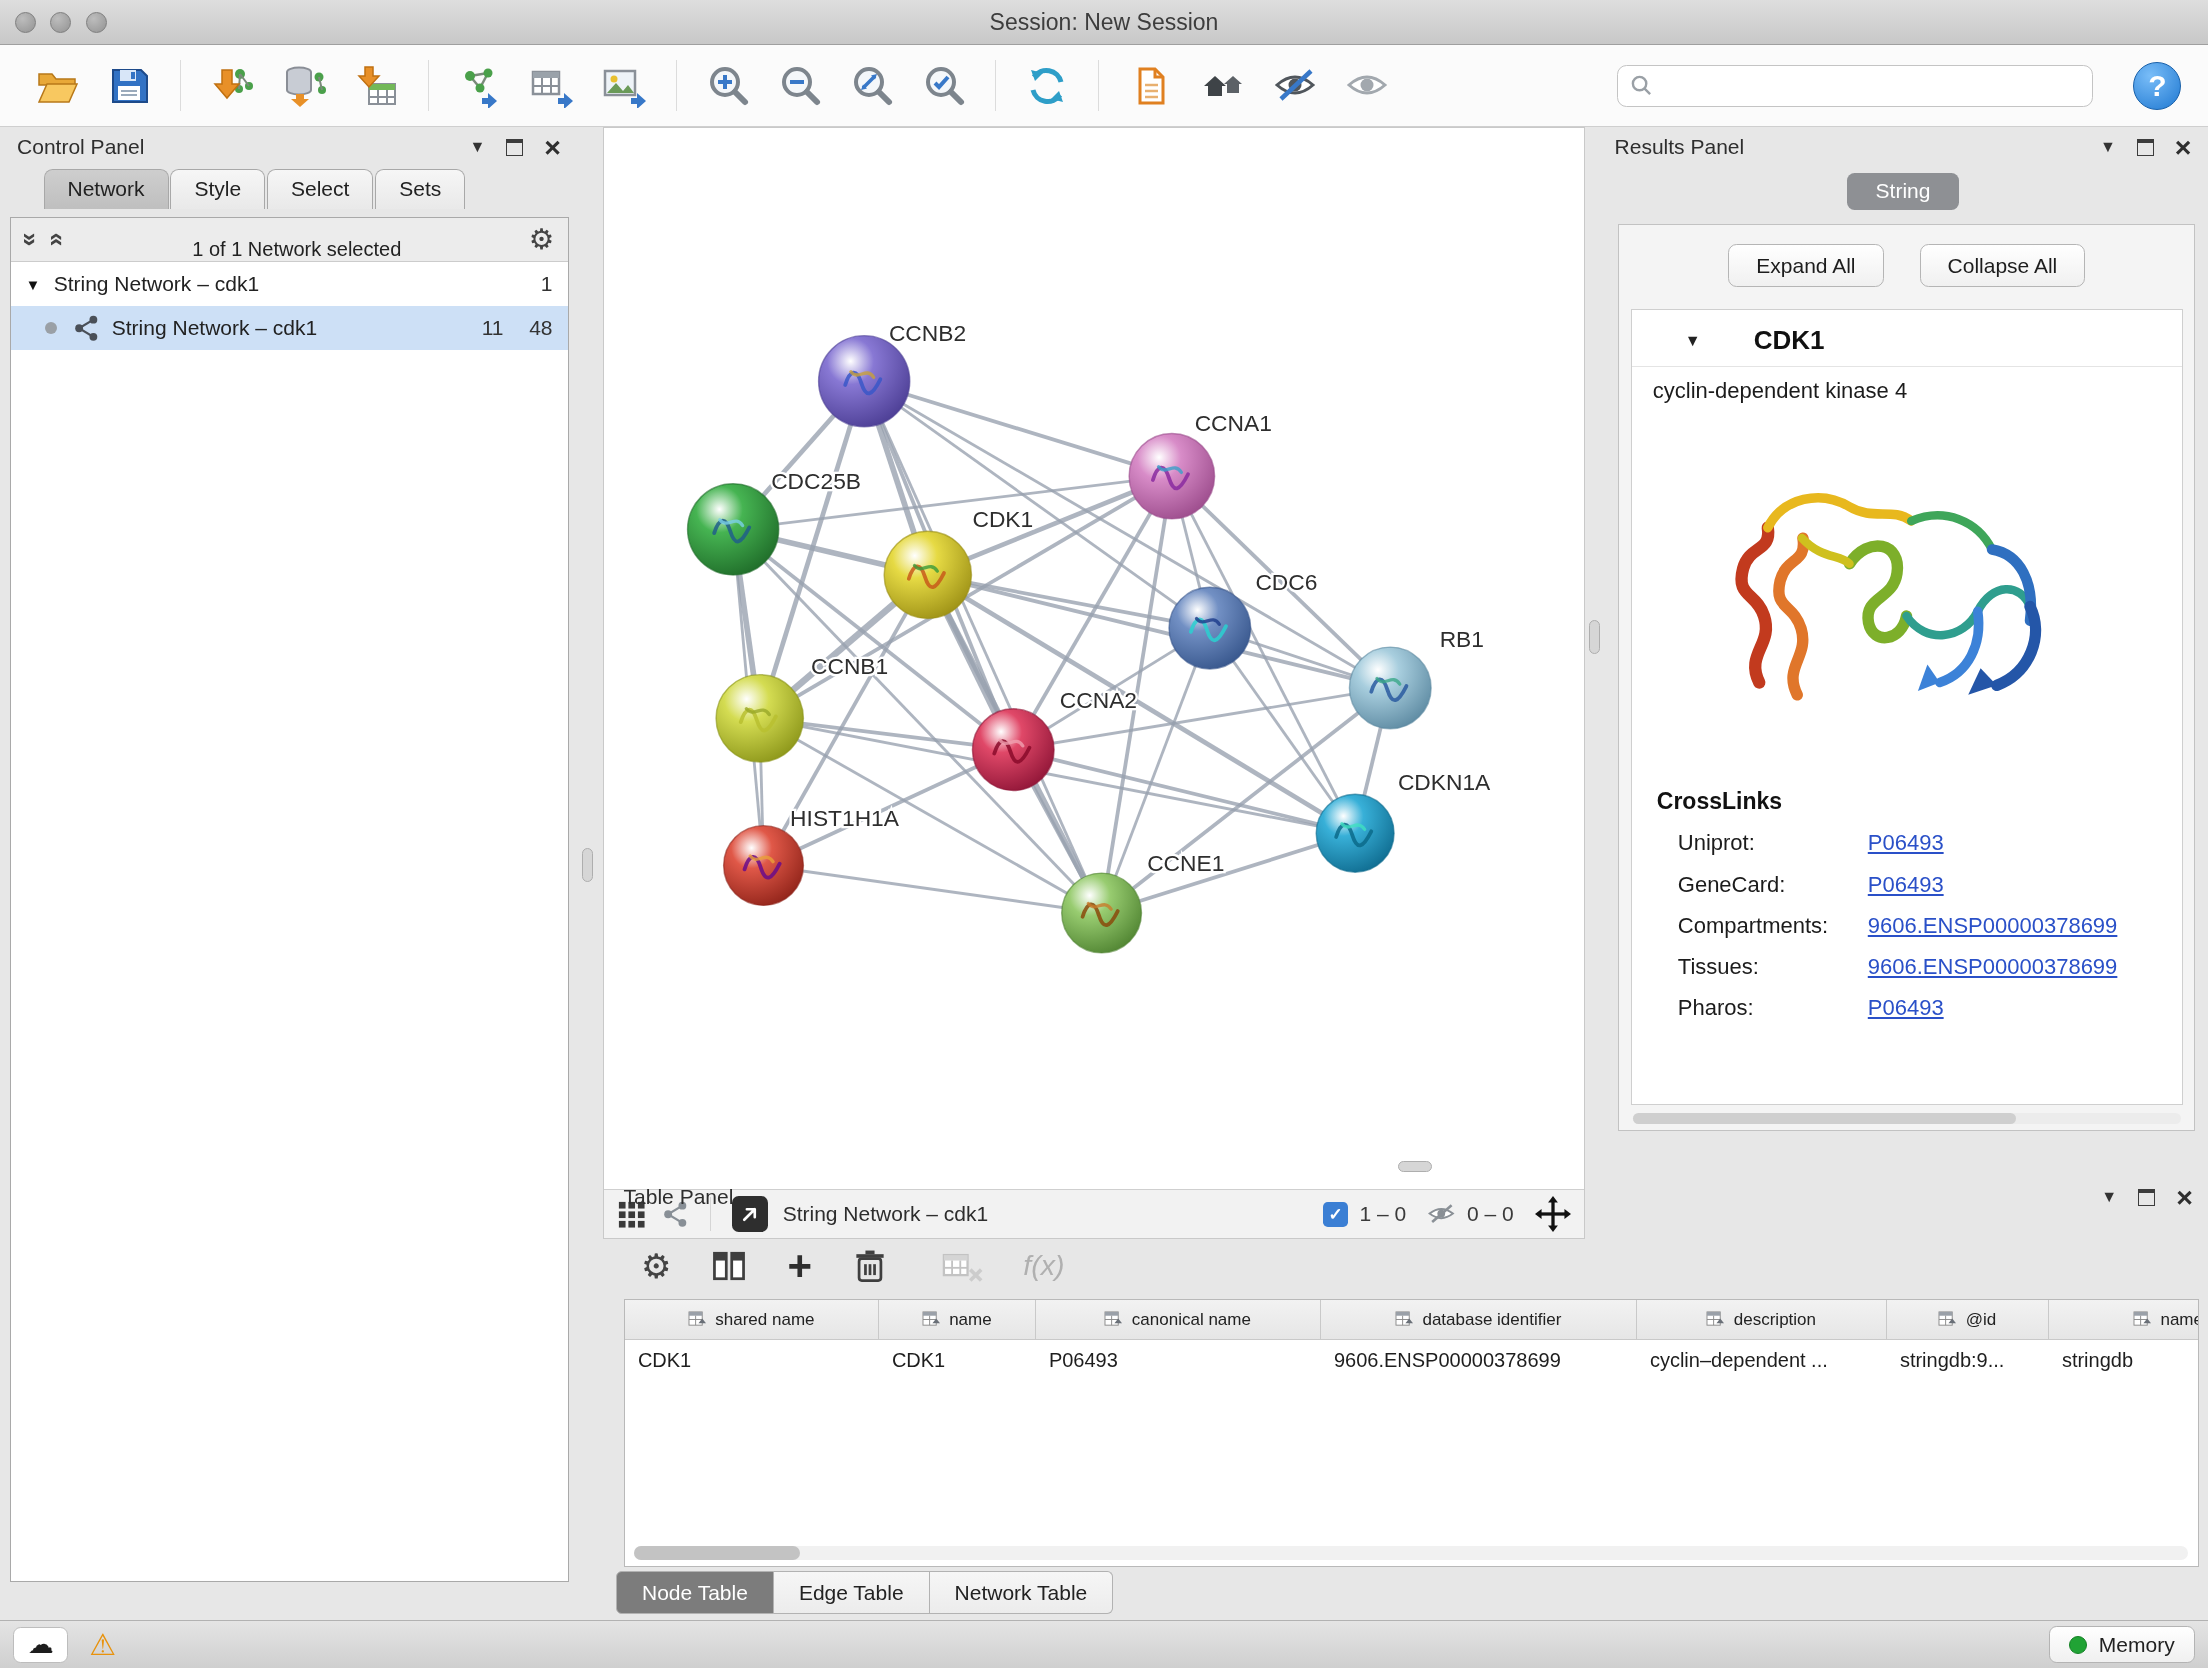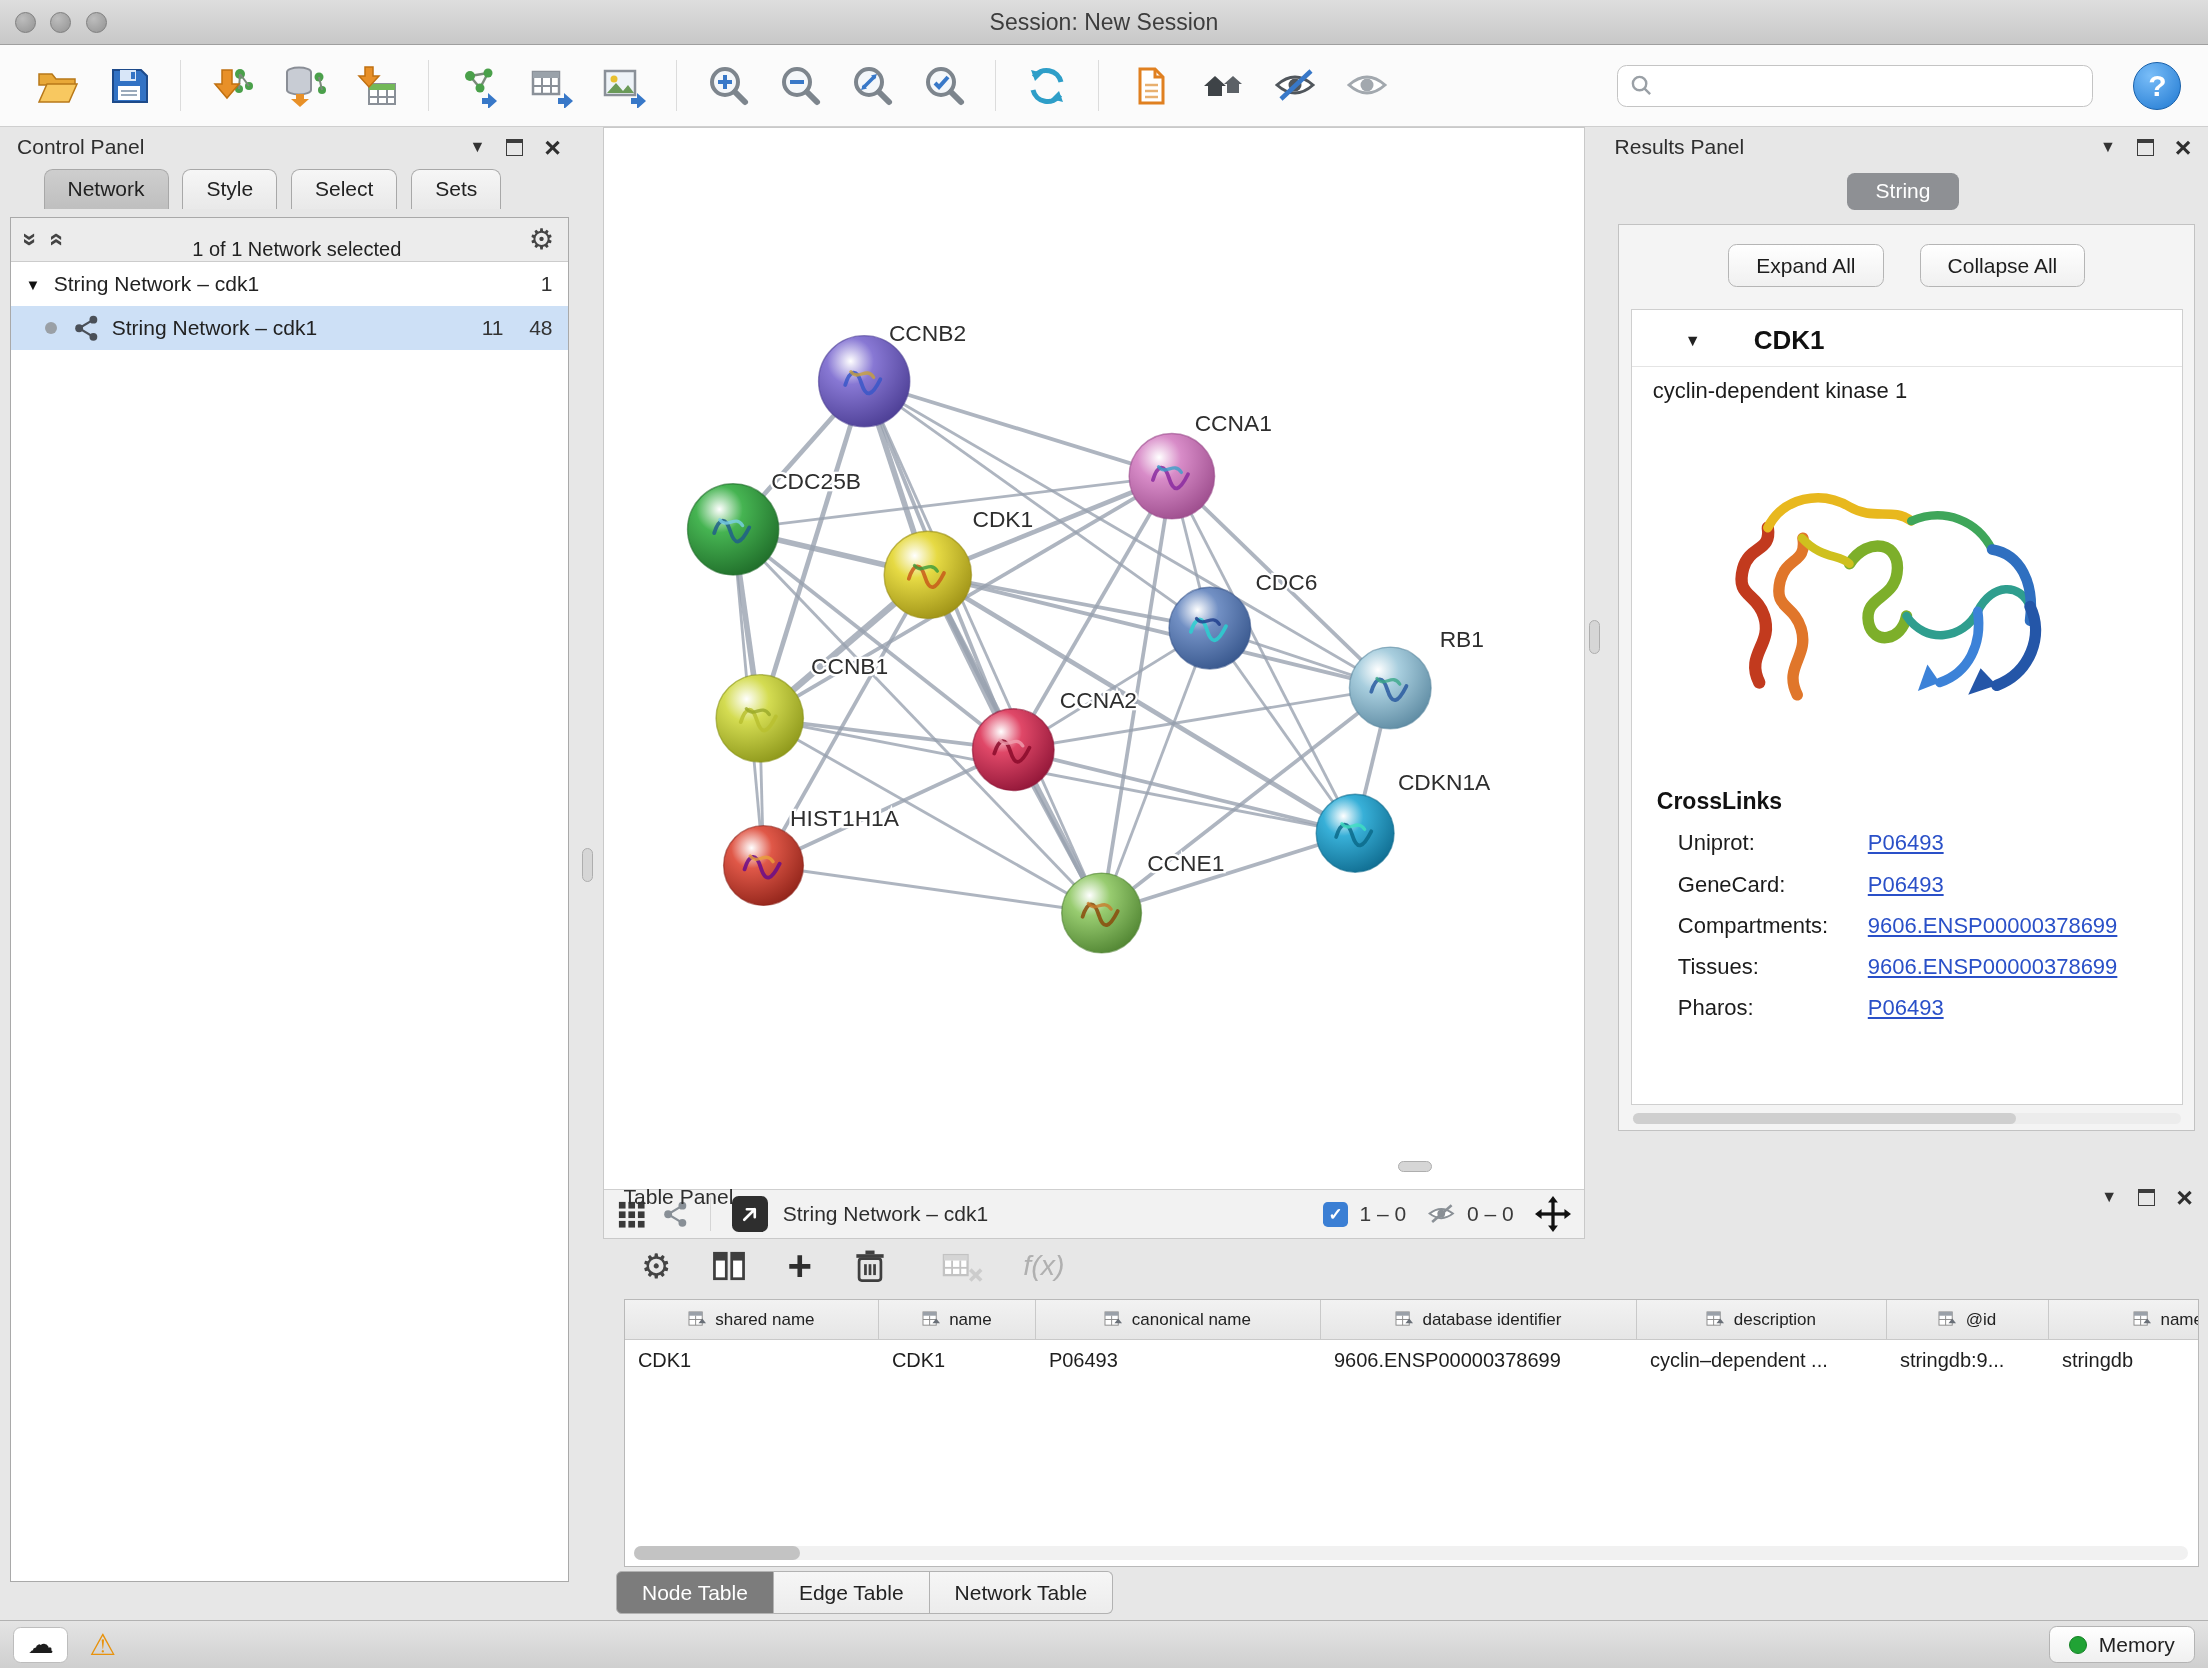--- a/index.html
+++ b/index.html
@@ -30,21 +30,21 @@
 
   
   .panel-title-row { height:36px; display:flex; align-items:center; font-size:21px; color:#2e2e2e; padding:0 7.6px; }
   .panel-ctrls { margin-left:auto; display:flex; align-items:center; gap:21px; }
   .pc-min { font-size:16px; color:#333; cursor:default; }
   .pc-float { width:17px; height:17px; border:1.9px solid #3c3c3c; border-top-width:4.8px; }
   .pc-close { font-size:28.5px; font-weight:bold; color:#2f2f2f; line-height:19px; }
 
   
   .control-panel { position:absolute; left:9.5px; top:129px; width:559px; height:1453px; }
-  .cp-tabs { display:flex; align-items:flex-end; height:44px; margin-left:34px;gap:12px; }
+  .cp-tabs { display:flex; align-items:flex-end; height:44px; margin-left:34px; }
   .cp-tab { padding:7.6px 23px; border:1px solid #a8a8a8; border-bottom:none; border-radius:8.6px 8.6px 0 0;
     background:linear-gradient(#f6f6f6,#e9e9e9); font-size:21px; margin-right:1.9px; color:#222; }
   .cp-tab.selected { background:linear-gradient(#cecece,#bfbfbf); }
   .cp-box { position:absolute; top:88px; left:0; right:0; bottom:0; background:#fff; border:1px solid #a9a9a9; }
   .cp-toolstrip { height:44px; background:#ececec; border-bottom:1px solid #ccc; display:flex; align-items:center;
     font-size:20px; padding:0 13.3px; gap:13.3px; }
   .chev { font-size:25px; color:#444; display:inline-block; font-weight:bold; }
   .chev.down { transform:rotate(90deg); }
   .chev.up { transform:rotate(90deg); }
   .cp-sel-text { flex:1; text-align:center; color:#222;margin-top:20px; }
@@ -578,21 +578,21 @@
   <div class="rp-box">
     <div class="rp-buttons">
       <button class="rp-btn">Expand All</button>
       <button class="rp-btn">Collapse All</button>
     </div>
     <div class="entry-card">
       <div class="entry-header">
         <span class="tri">▼</span>
         <span class="entry-name">CDK1</span>
       </div>
-      <div class="entry-desc">cyclin-dependent kinase 1</div>
+      <div class="entry-desc">cyclin-dependent kinase 4</div>
       <svg class="protein-img" width="399" height="314" viewBox="0 0 420 330">
         <g fill="none" stroke-linecap="round">
           <path d="M55 255 C40 225,70 215,60 185 C52 160,30 165,38 135 C45 110,68 118,64 92" stroke="#c23a1e" stroke-width="13"></path>
           <path d="M95 268 C80 238,108 228,99 198 C91 172,70 178,77 148 C84 122,105 130,101 103" stroke="#e0762a" stroke-width="12"></path>
           <path d="M64 92 C80 60,120 52,150 70 C175 85,195 70,215 85" stroke="#e8b81e" stroke-width="10"></path>
           <path d="M150 130 C170 100,205 108,200 140 C196 168,165 164,170 192 C175 216,205 212,210 185" stroke="#7daf2a" stroke-width="12"></path>
           <path d="M215 85 C250 70,285 85,300 115" stroke="#3fa65a" stroke-width="9"></path>
           <path d="M210 185 C230 215,270 210,285 180 C300 150,330 150,340 175" stroke="#2f9e8e" stroke-width="9"></path>
           <path d="M300 115 C330 120,345 150,340 190" stroke="#2f6fc0" stroke-width="11"></path>
           <path d="M340 175 C355 205,340 245,305 258" stroke="#2456a8" stroke-width="12"></path>

